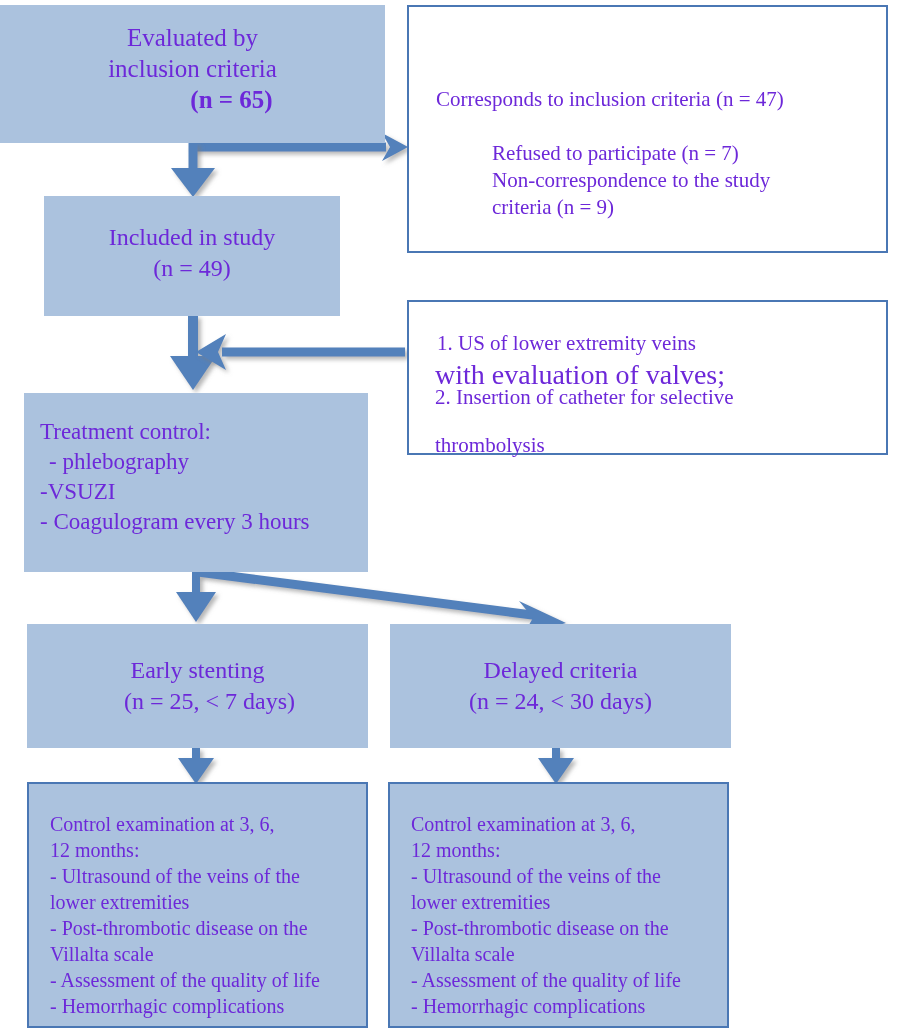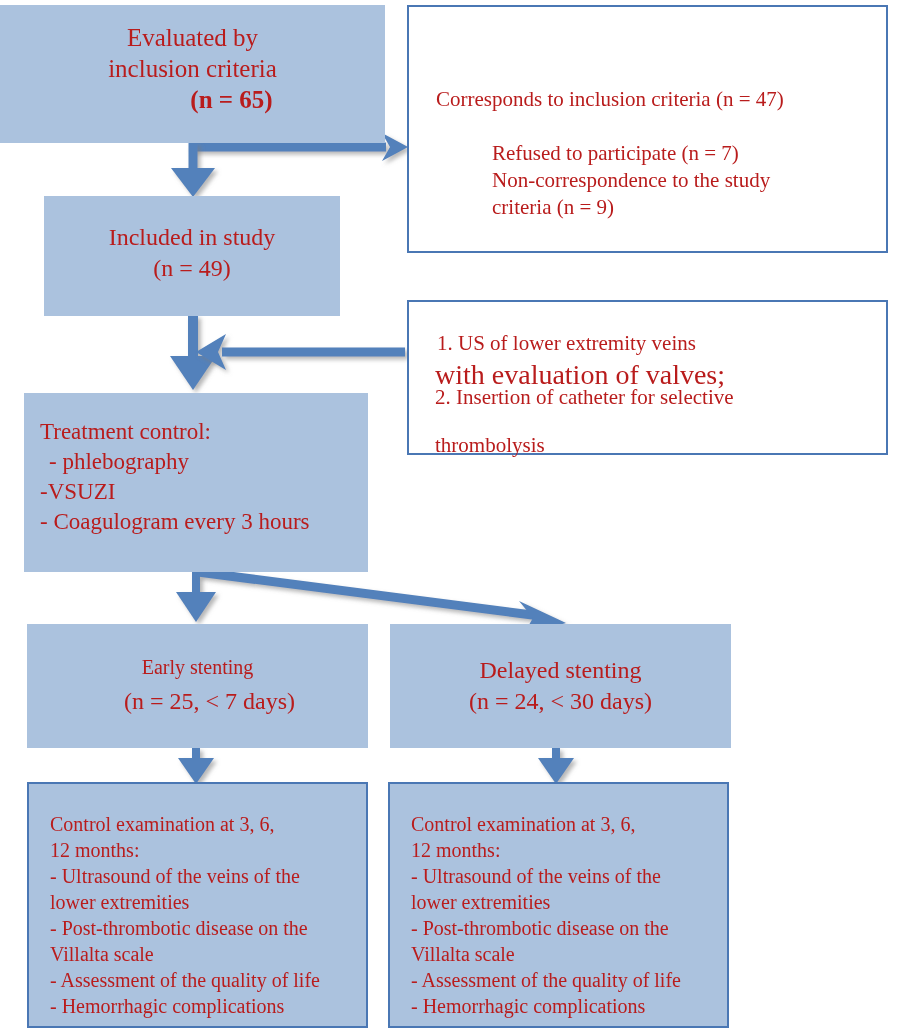--- a/index.html
+++ b/index.html
@@ -33,21 +33,21 @@
     border: 2px solid #4a77b4;
   }
   .box-filled-bordered {
     background: #abc2de;
     border: 2px solid #4a77b4;
   }
   .txt {
     position: absolute;
     white-space: pre-line;
     line-height: 1.26;
-    color: #b91c1c;
+    color: #6d28d9;
   }
   .center {
     text-align: center;
     width: 100%;
     left: 0;
   }
   .arrow-layer {
     position: absolute;
     left: 0;
     top: 0;
@@ -130,25 +130,25 @@
   <div class="txt" style="left:435px; top:384px; font-size:21px;">2. Insertion of catheter for selective</div>
   <div class="txt" style="left:435px; top:411px; font-size:21px;margin-top:21px;">thrombolysis</div>
 
   <div class="box box-filled" style="left:24px; top:393px; width:344px; height:179px;"></div>
   <div class="txt" style="left:40px; top:418px; font-size:23px;">Treatment control:</div>
   <div class="txt" style="left:40px; top:448px; font-size:23px;margin-left:9px;">- phlebography</div>
   <div class="txt" style="left:40px; top:478px; font-size:23px;">-VSUZI</div>
   <div class="txt" style="left:40px; top:508px; font-size:23px;">- Coagulogram every 3 hours</div>
 
   <div class="box box-filled" style="left:27px; top:624px; width:341px; height:124px;"></div>
-  <div class="txt center" style="left:27px; top:655px; width:341px; font-size:20px;">Early stenting</div>
+  <div class="txt center" style="left:27px; top:655px; width:341px; font-size:24px;">Early stenting</div>
   <div class="txt center" style="left:27px; top:686px; width:341px; font-size:24px;padding-left:12px;">(n = 25, &lt; 7 days)</div>
 
   <div class="box box-filled" style="left:390px; top:624px; width:341px; height:124px;"></div>
-  <div class="txt center" style="left:390px; top:655px; width:341px; font-size:24px;">Delayed stenting</div>
+  <div class="txt center" style="left:390px; top:655px; width:341px; font-size:24px;">Delayed criteria</div>
   <div class="txt center" style="left:390px; top:686px; width:341px; font-size:24px;">(n = 24, &lt; 30 days)</div>
 
   <div class="box box-filled-bordered" style="left:27px; top:782px; width:341px; height:246px;"></div>
   <div class="txt" style="left:50px; top:812px; font-size:20px;">Control examination at 3, 6,</div>
   <div class="txt" style="left:50px; top:838px; font-size:20px;">12 months:</div>
   <div class="txt" style="left:50px; top:864px; font-size:20px;">- Ultrasound of the veins of the</div>
   <div class="txt" style="left:50px; top:890px; font-size:20px;">lower extremities</div>
   <div class="txt" style="left:50px; top:916px; font-size:20px;">- Post-thrombotic disease on the</div>
   <div class="txt" style="left:50px; top:942px; font-size:20px;">Villalta scale</div>
   <div class="txt" style="left:50px; top:968px; font-size:20px;">- Assessment of the quality of life</div>

